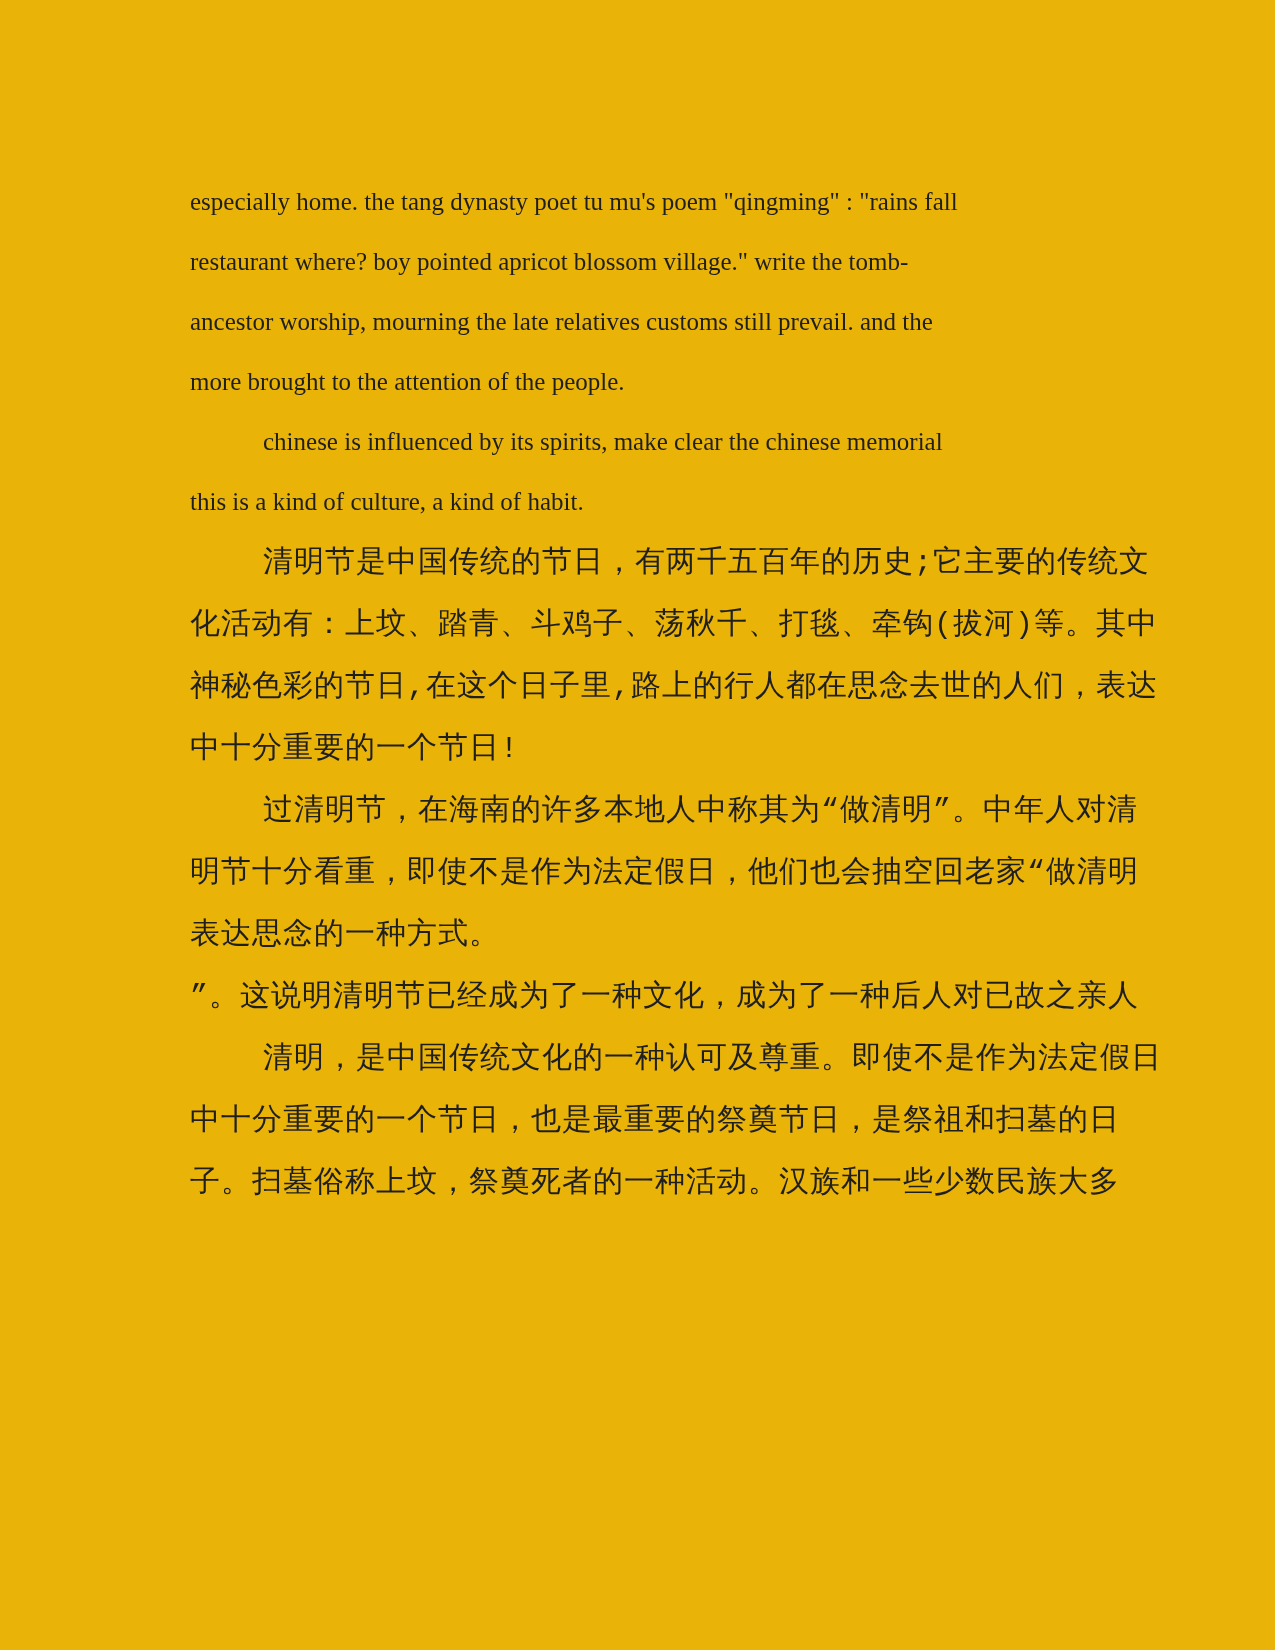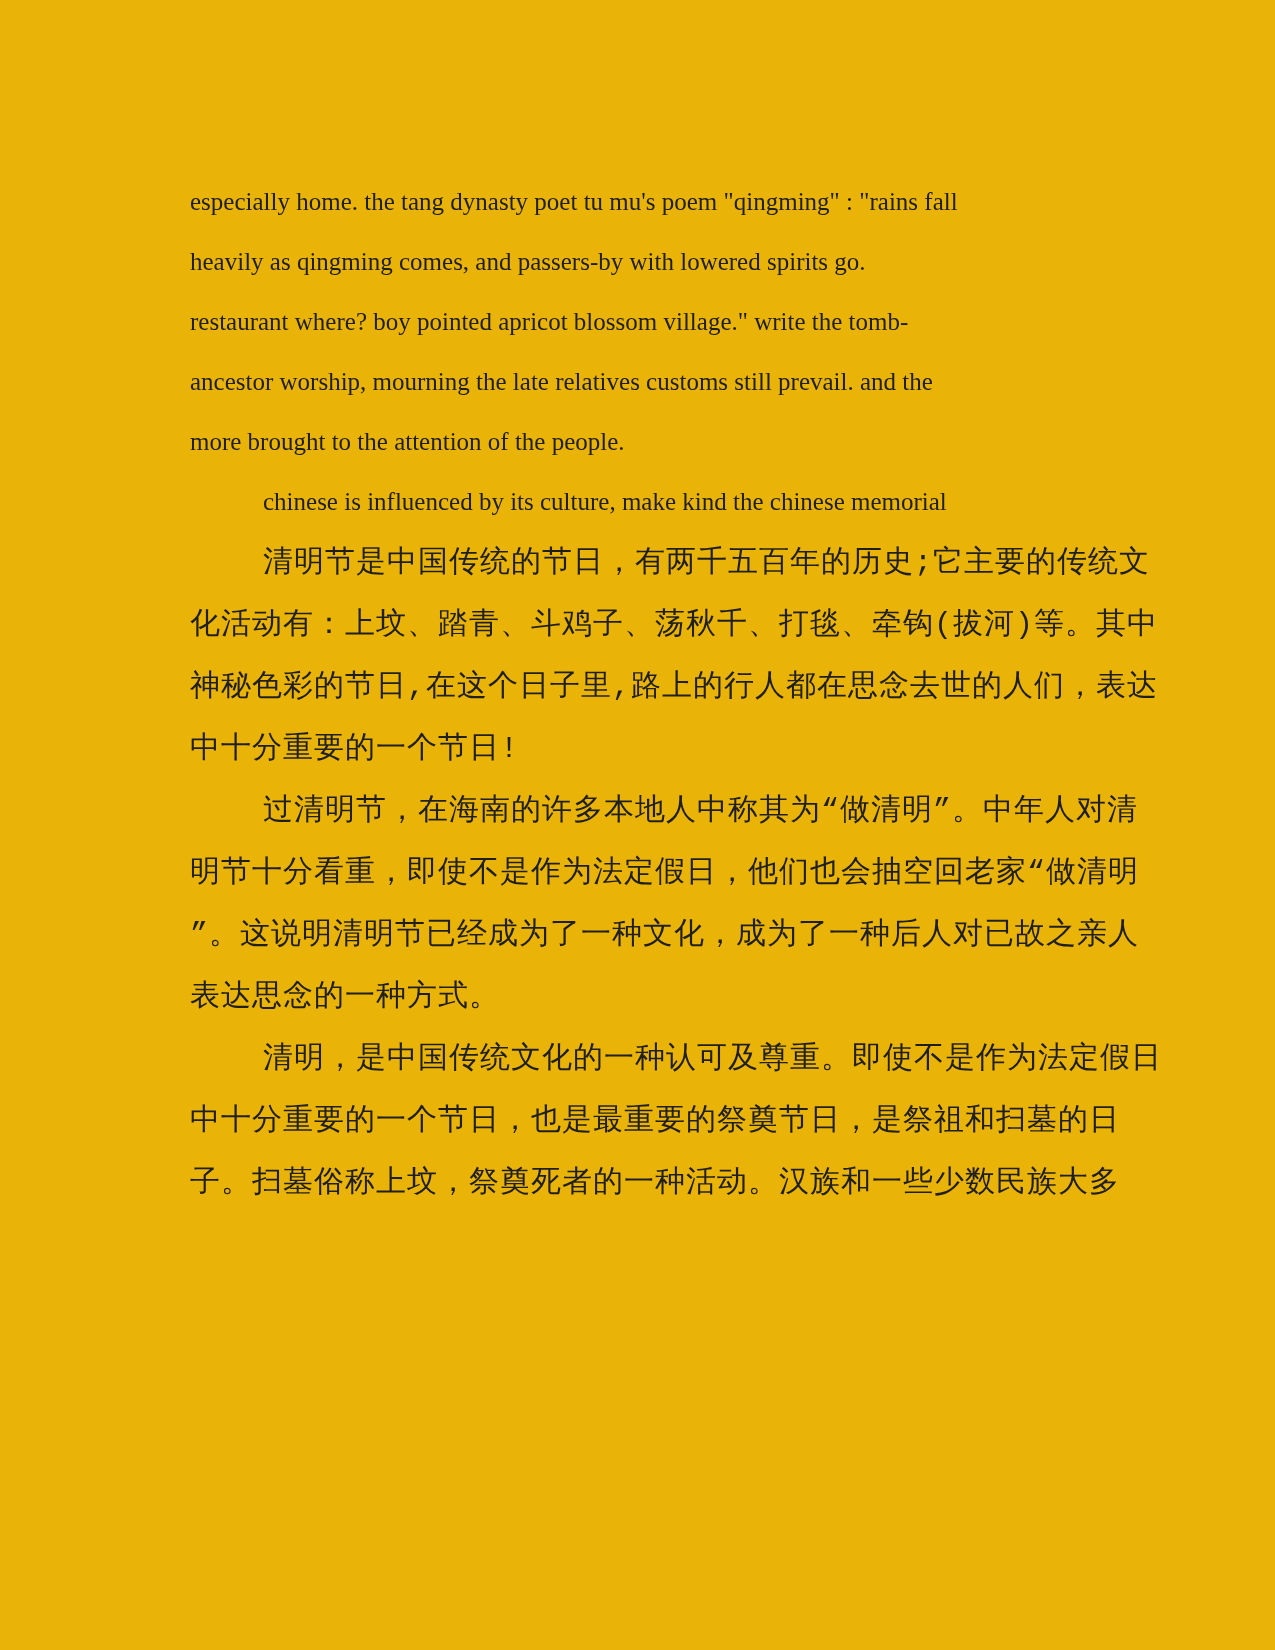--- a/index.html
+++ b/index.html
@@ -40,30 +40,30 @@
   .line.indent {
     text-indent: 73px;
   }
 </style>
 </head>
 <body>
 
 <div class="page">
   <div class="textblock" id="textblock">
       <div class="line en">especially home. the tang dynasty poet tu mu's poem "qingming" : "rains fall</div>
-      <div class="line en">heavily as qingming comes, and passers-by with lowered spirits go.</div>
       <div class="line en">restaurant where? boy pointed apricot blossom village." write the tomb-</div>
       <div class="line en">ancestor worship, mourning the late relatives customs still prevail. and the</div>
       <div class="line en">more brought to the attention of the people.</div>
-      <div class="line en indent">chinese is influenced by its culture, make kind the chinese memorial</div>
+      <div class="line en indent">chinese is influenced by its spirits, make clear the chinese memorial</div>
+      <div class="line en">this is a kind of culture, a kind of habit.</div>
       <div class="line zh indent">清明节是中国传统的节日，有两千五百年的历史;它主要的传统文</div>
       <div class="line zh">化活动有：上坟、踏青、斗鸡子、荡秋千、打毯、牵钩(拔河)等。其中</div>
       <div class="line zh">神秘色彩的节日,在这个日子里,路上的行人都在思念去世的人们，表达</div>
       <div class="line zh">中十分重要的一个节日!</div>
       <div class="line zh indent">过清明节，在海南的许多本地人中称其为“做清明”。中年人对清</div>
       <div class="line zh">明节十分看重，即使不是作为法定假日，他们也会抽空回老家“做清明</div>
+      <div class="line zh">表达思念的一种方式。</div>
       <div class="line zh">”。这说明清明节已经成为了一种文化，成为了一种后人对已故之亲人</div>
-      <div class="line zh">表达思念的一种方式。</div>
       <div class="line zh indent">清明，是中国传统文化的一种认可及尊重。即使不是作为法定假日</div>
       <div class="line zh">中十分重要的一个节日，也是最重要的祭奠节日，是祭祖和扫墓的日</div>
       <div class="line zh">子。扫墓俗称上坟，祭奠死者的一种活动。汉族和一些少数民族大多</div>
     </div>
 </div>
 
 </body></html>

